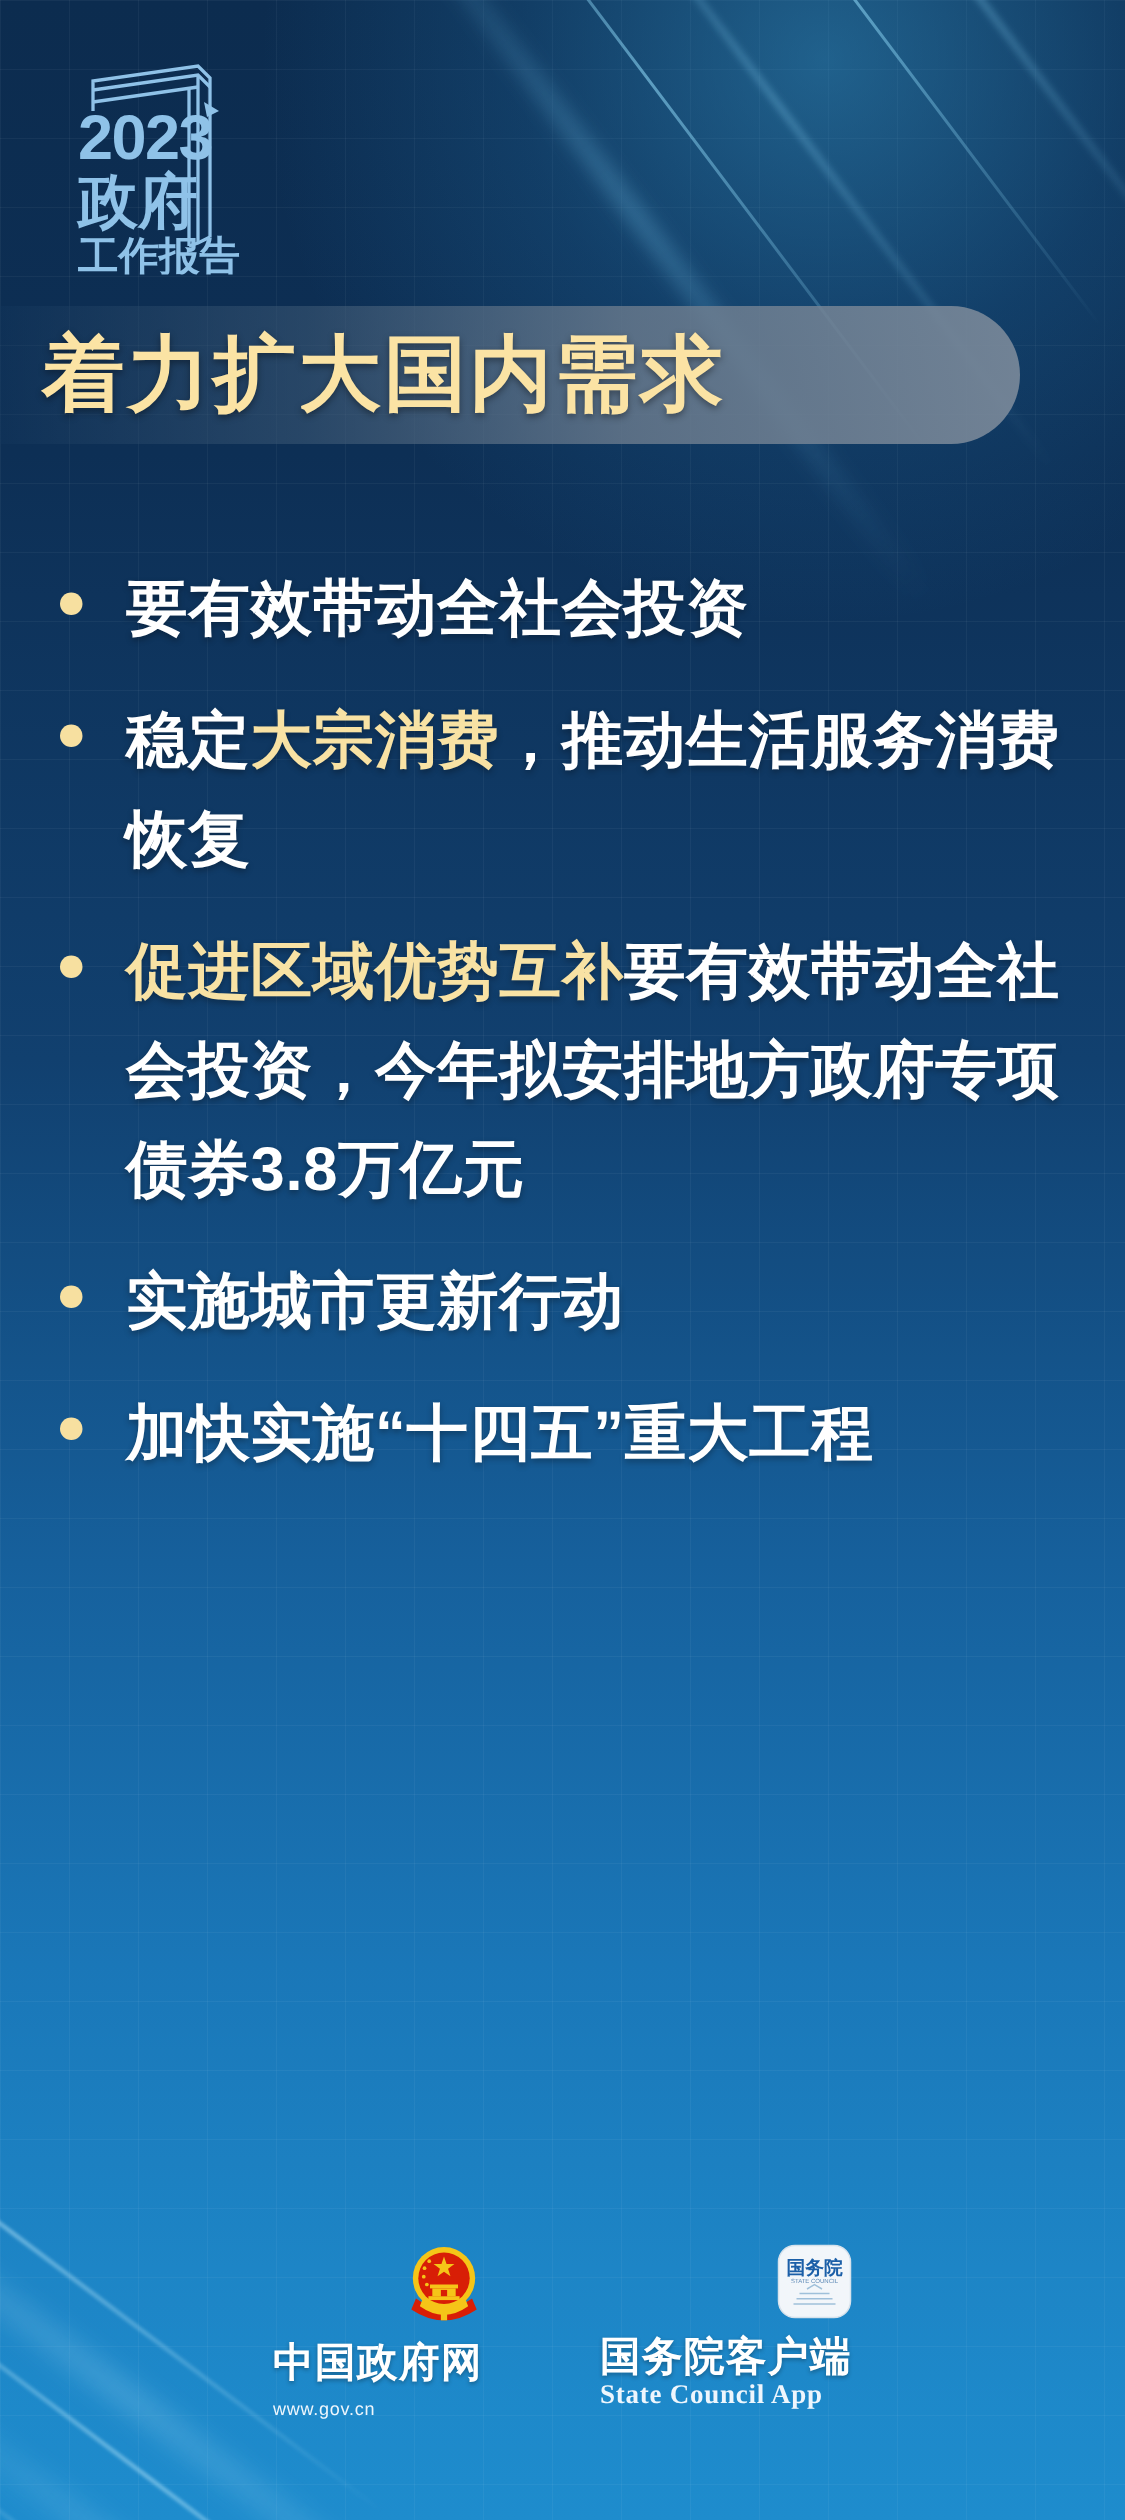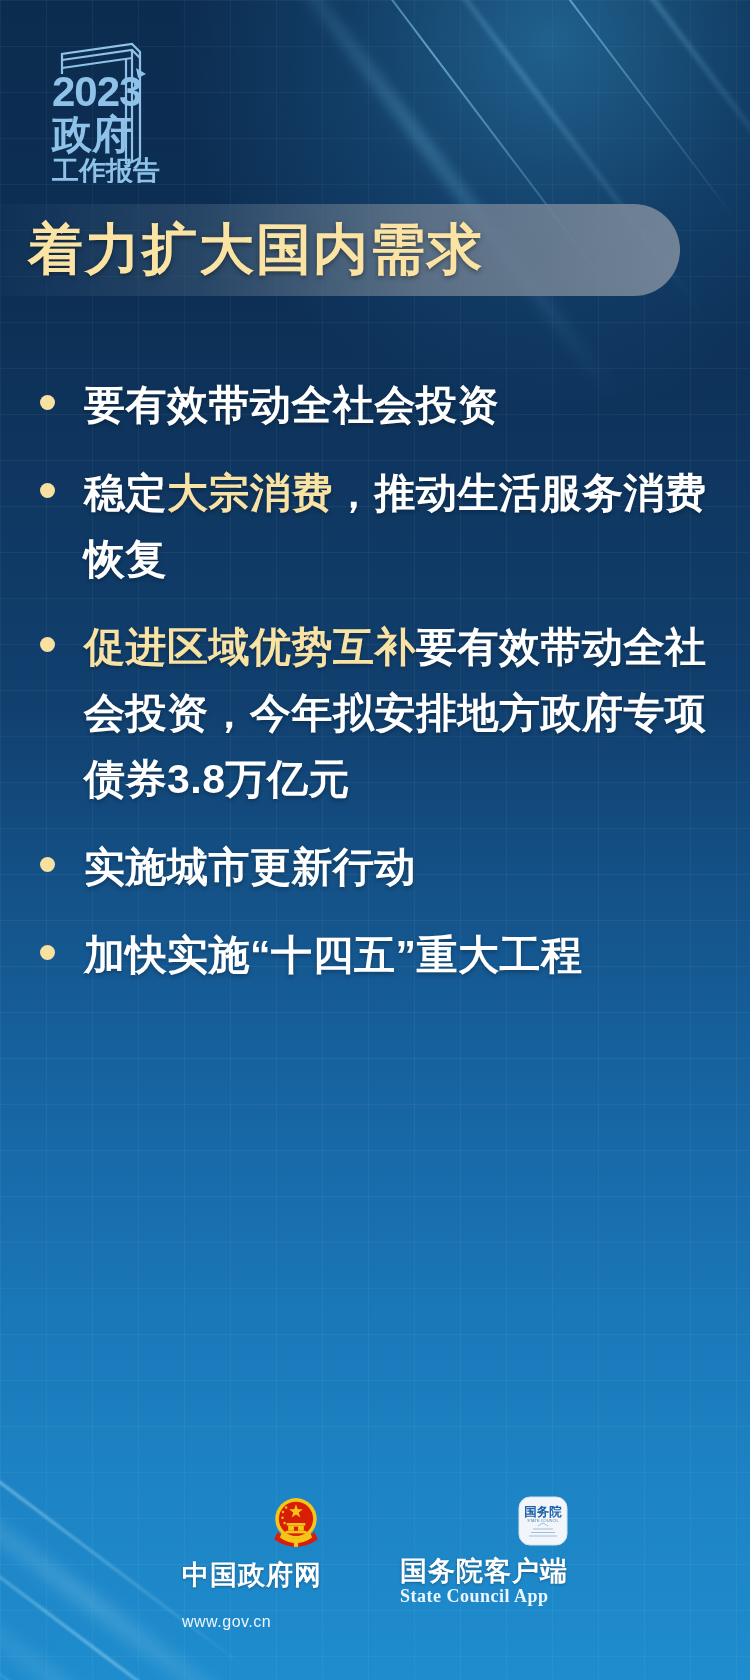--- a/index.html
+++ b/index.html
@@ -154,23 +154,23 @@
   }
   .brand-text { display: flex; flex-direction: column; line-height: 1; }
   .brand-cn {
     font-size: 27px;
     font-weight: 700;
     color: #ffffff;
     letter-spacing: 1px;
     text-shadow: 0 1px 3px rgba(0,0,0,0.30);
   }
   .brand-sub {
-    font-size: 16px;
+    font-size: 12px;
     color: #eef6fd;
-    margin-top: 25px;
+    margin-top: 11px;
     letter-spacing: 0.5px;
   }
   .brand-sub.serif {
     font-family: "Liberation Serif", "DejaVu Serif", serif;
     font-size: 18px;
     font-weight: 700;
     margin-top: 2px;
   }
   .emblem { width: 52px; height: 54px; flex: 0 0 auto; }
   .appicon { width: 50px; height: 50px; flex: 0 0 auto; }

